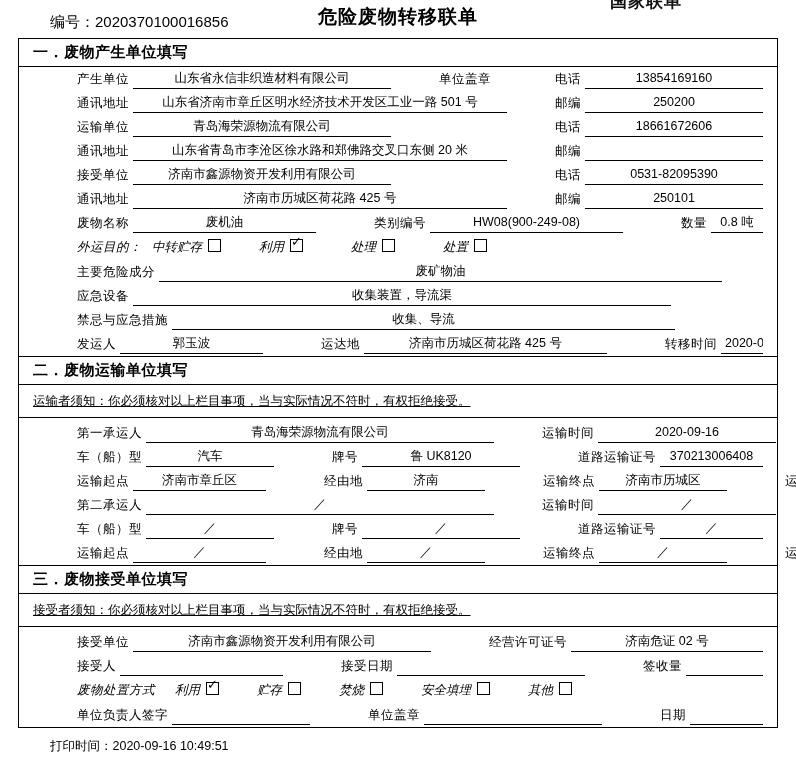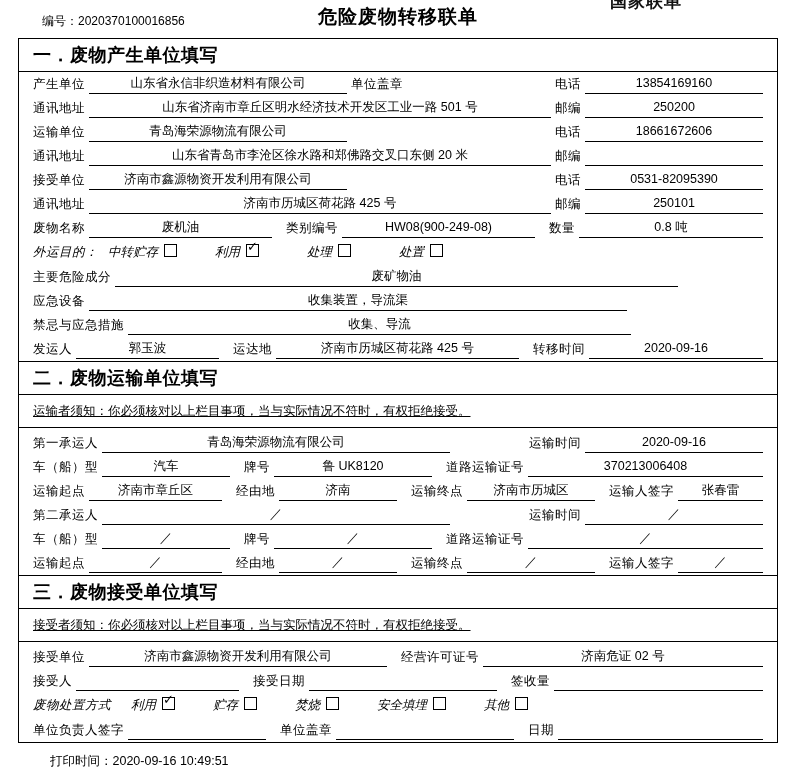--- a/index.html
+++ b/index.html
@@ -23,23 +23,23 @@
     box-sizing: border-box;
     padding: 0 18px;
   }
   
   .top-row {
     position: relative;
     height: 36px;
   }
   .doc-no {
     position: absolute;
-    left: 24px;
+    left: 32px;
     top: 13px;
-    font-size: 12px;
+    font-size: 15px;
     white-space: nowrap;
   }
   .doc-title {
     position: absolute;
     left: 0;
     right: 0;
     top: 4px;
     text-align: center;
     font-size: 19px;
     font-weight: bold;
@@ -56,34 +56,35 @@
   }
   
   .frame {
     border: 1px solid #000;
     margin-top: 2px;
   }
   .section-head {
     border-bottom: 1px solid #000;
     font-weight: bold;
     padding: 4px 10px 4px 14px;
-    font-size: 18px;
+    font-size: 15px;
     letter-spacing: 0.5px;
   }
   .row {
     display: flex;
     align-items: center;
     padding: 0 10px 0 14px;
     height: 24px;
     white-space: nowrap;
   }
   .row.tall { height: 25px; font-style: italic; }
   .lbl {
     flex: none;
     letter-spacing: 0.5px;
+    margin-left: 44px;
   }
   .val {
     flex: none;
     text-align: center;
     border-bottom: 1px solid #000;
     margin: 0 4px;
     padding: 0 4px 1px 4px;
     height: 17px;
     line-height: 17px;
     overflow: hidden;

